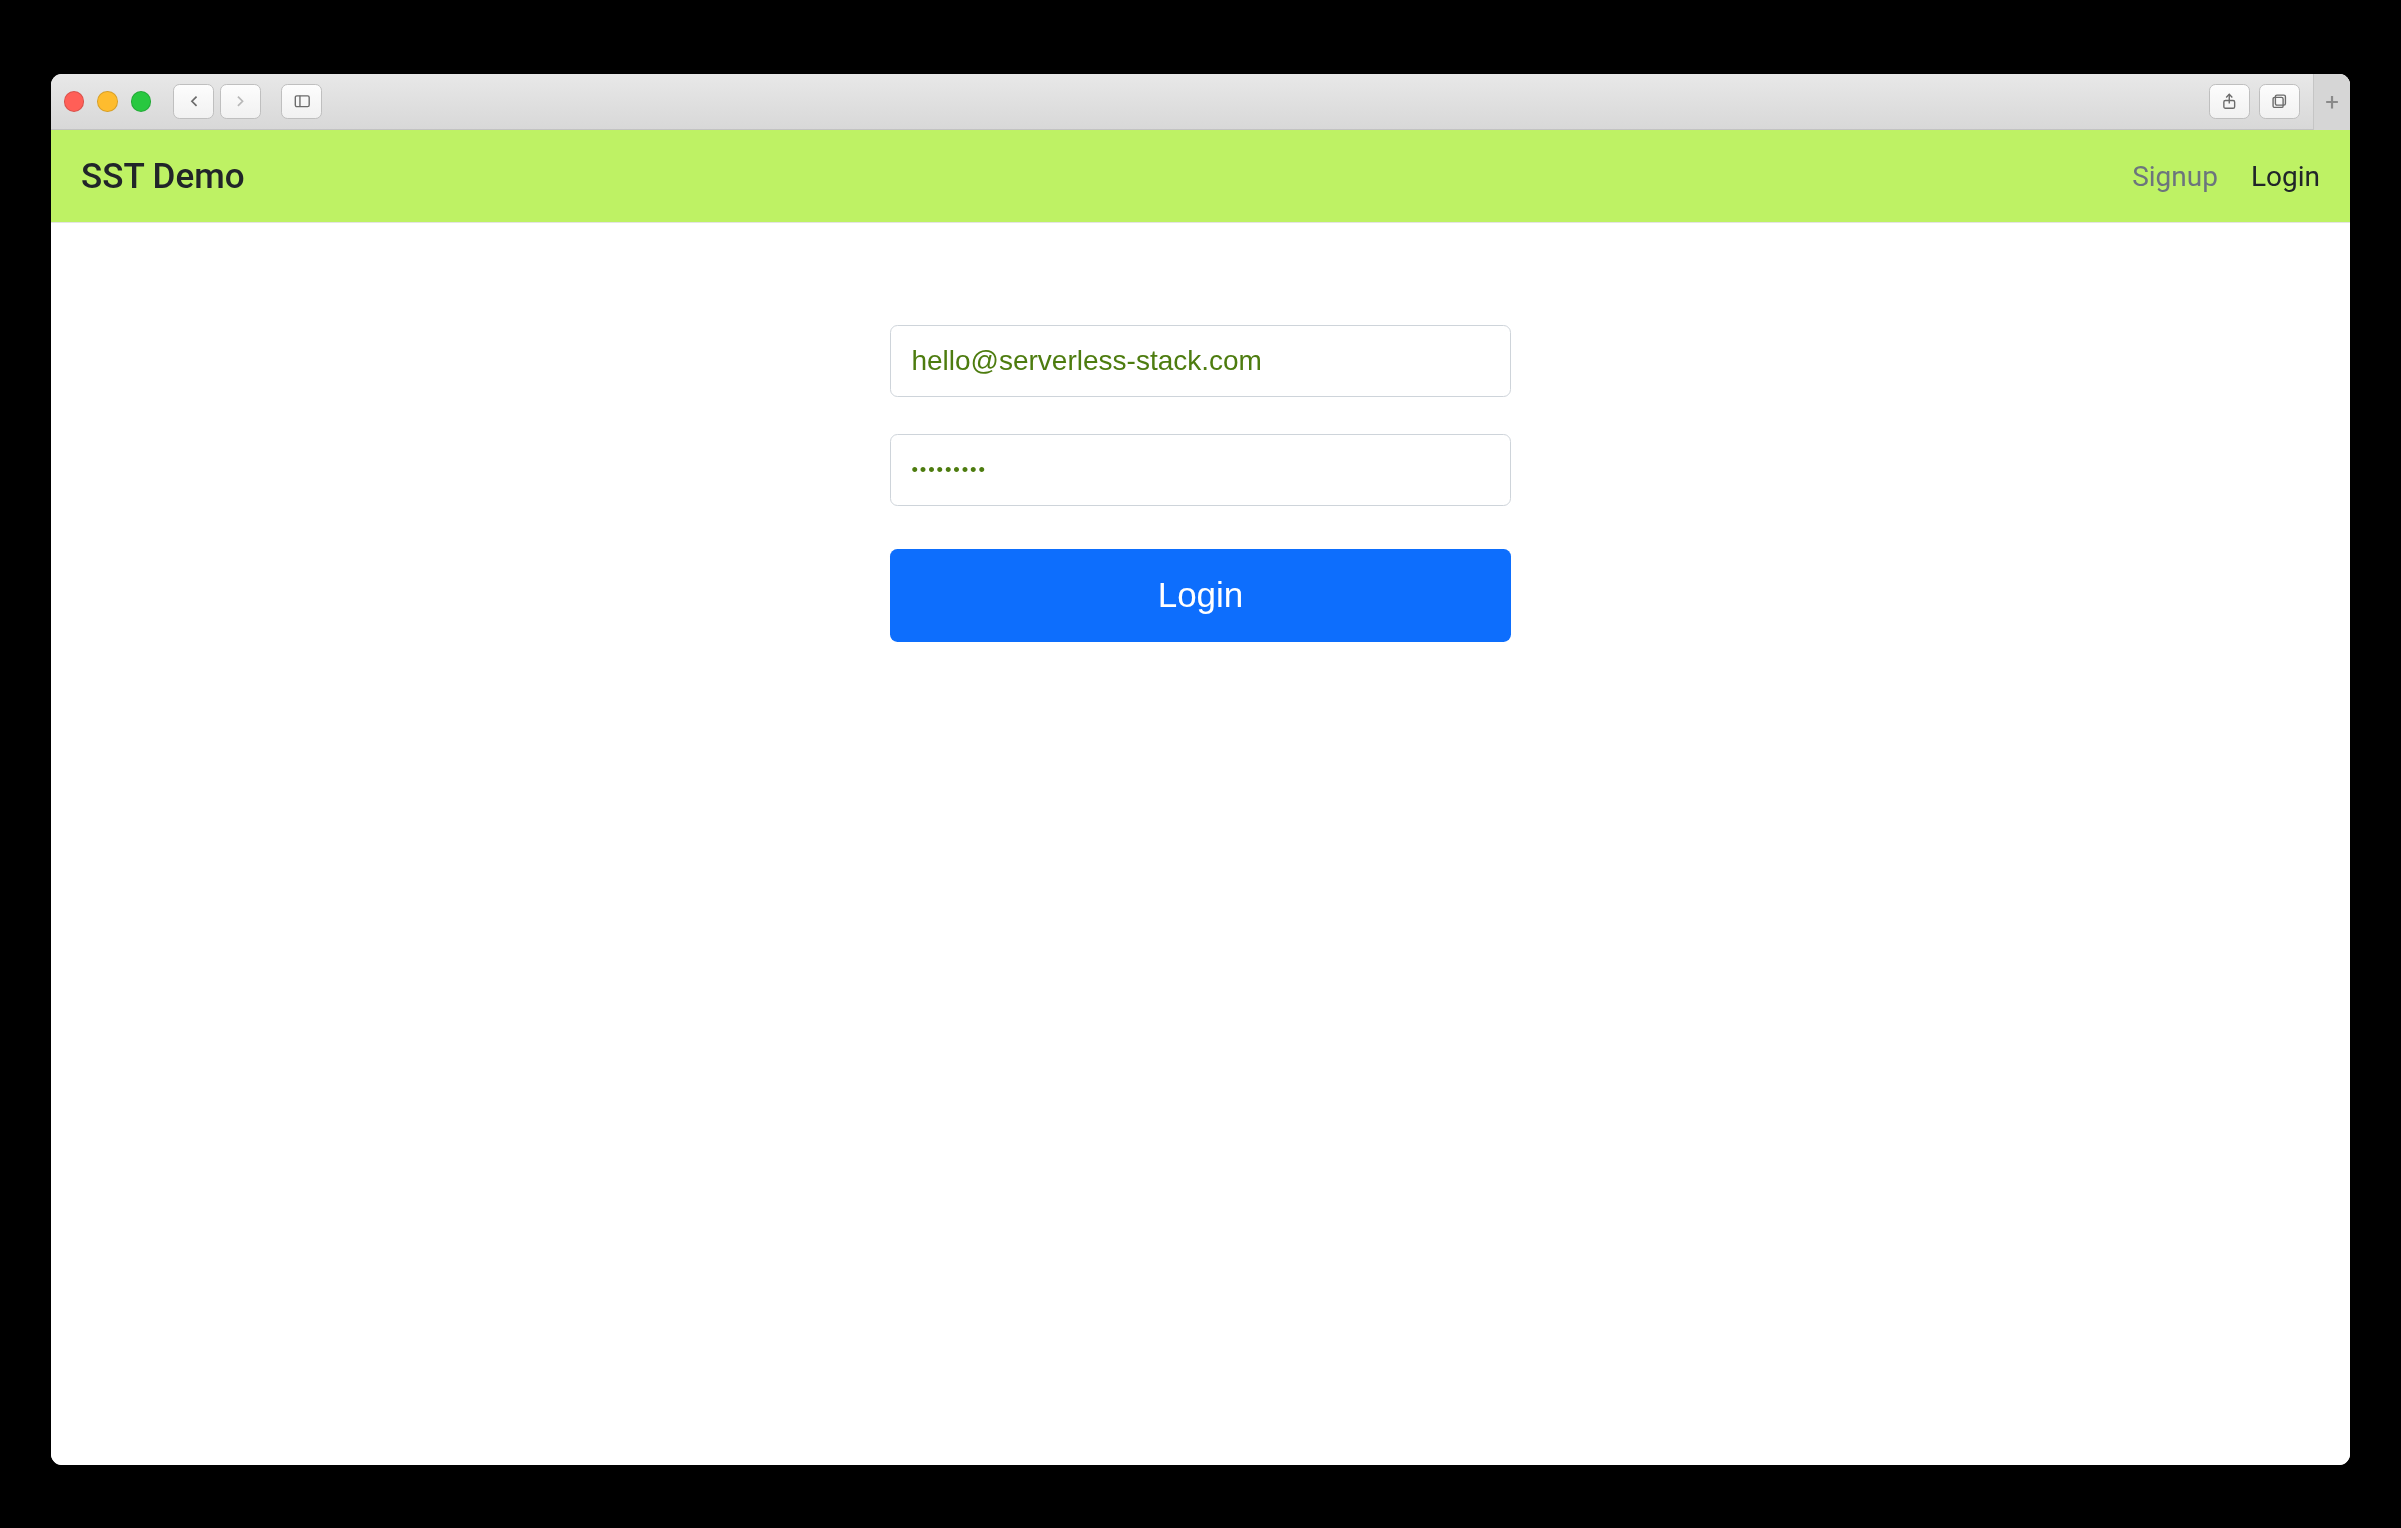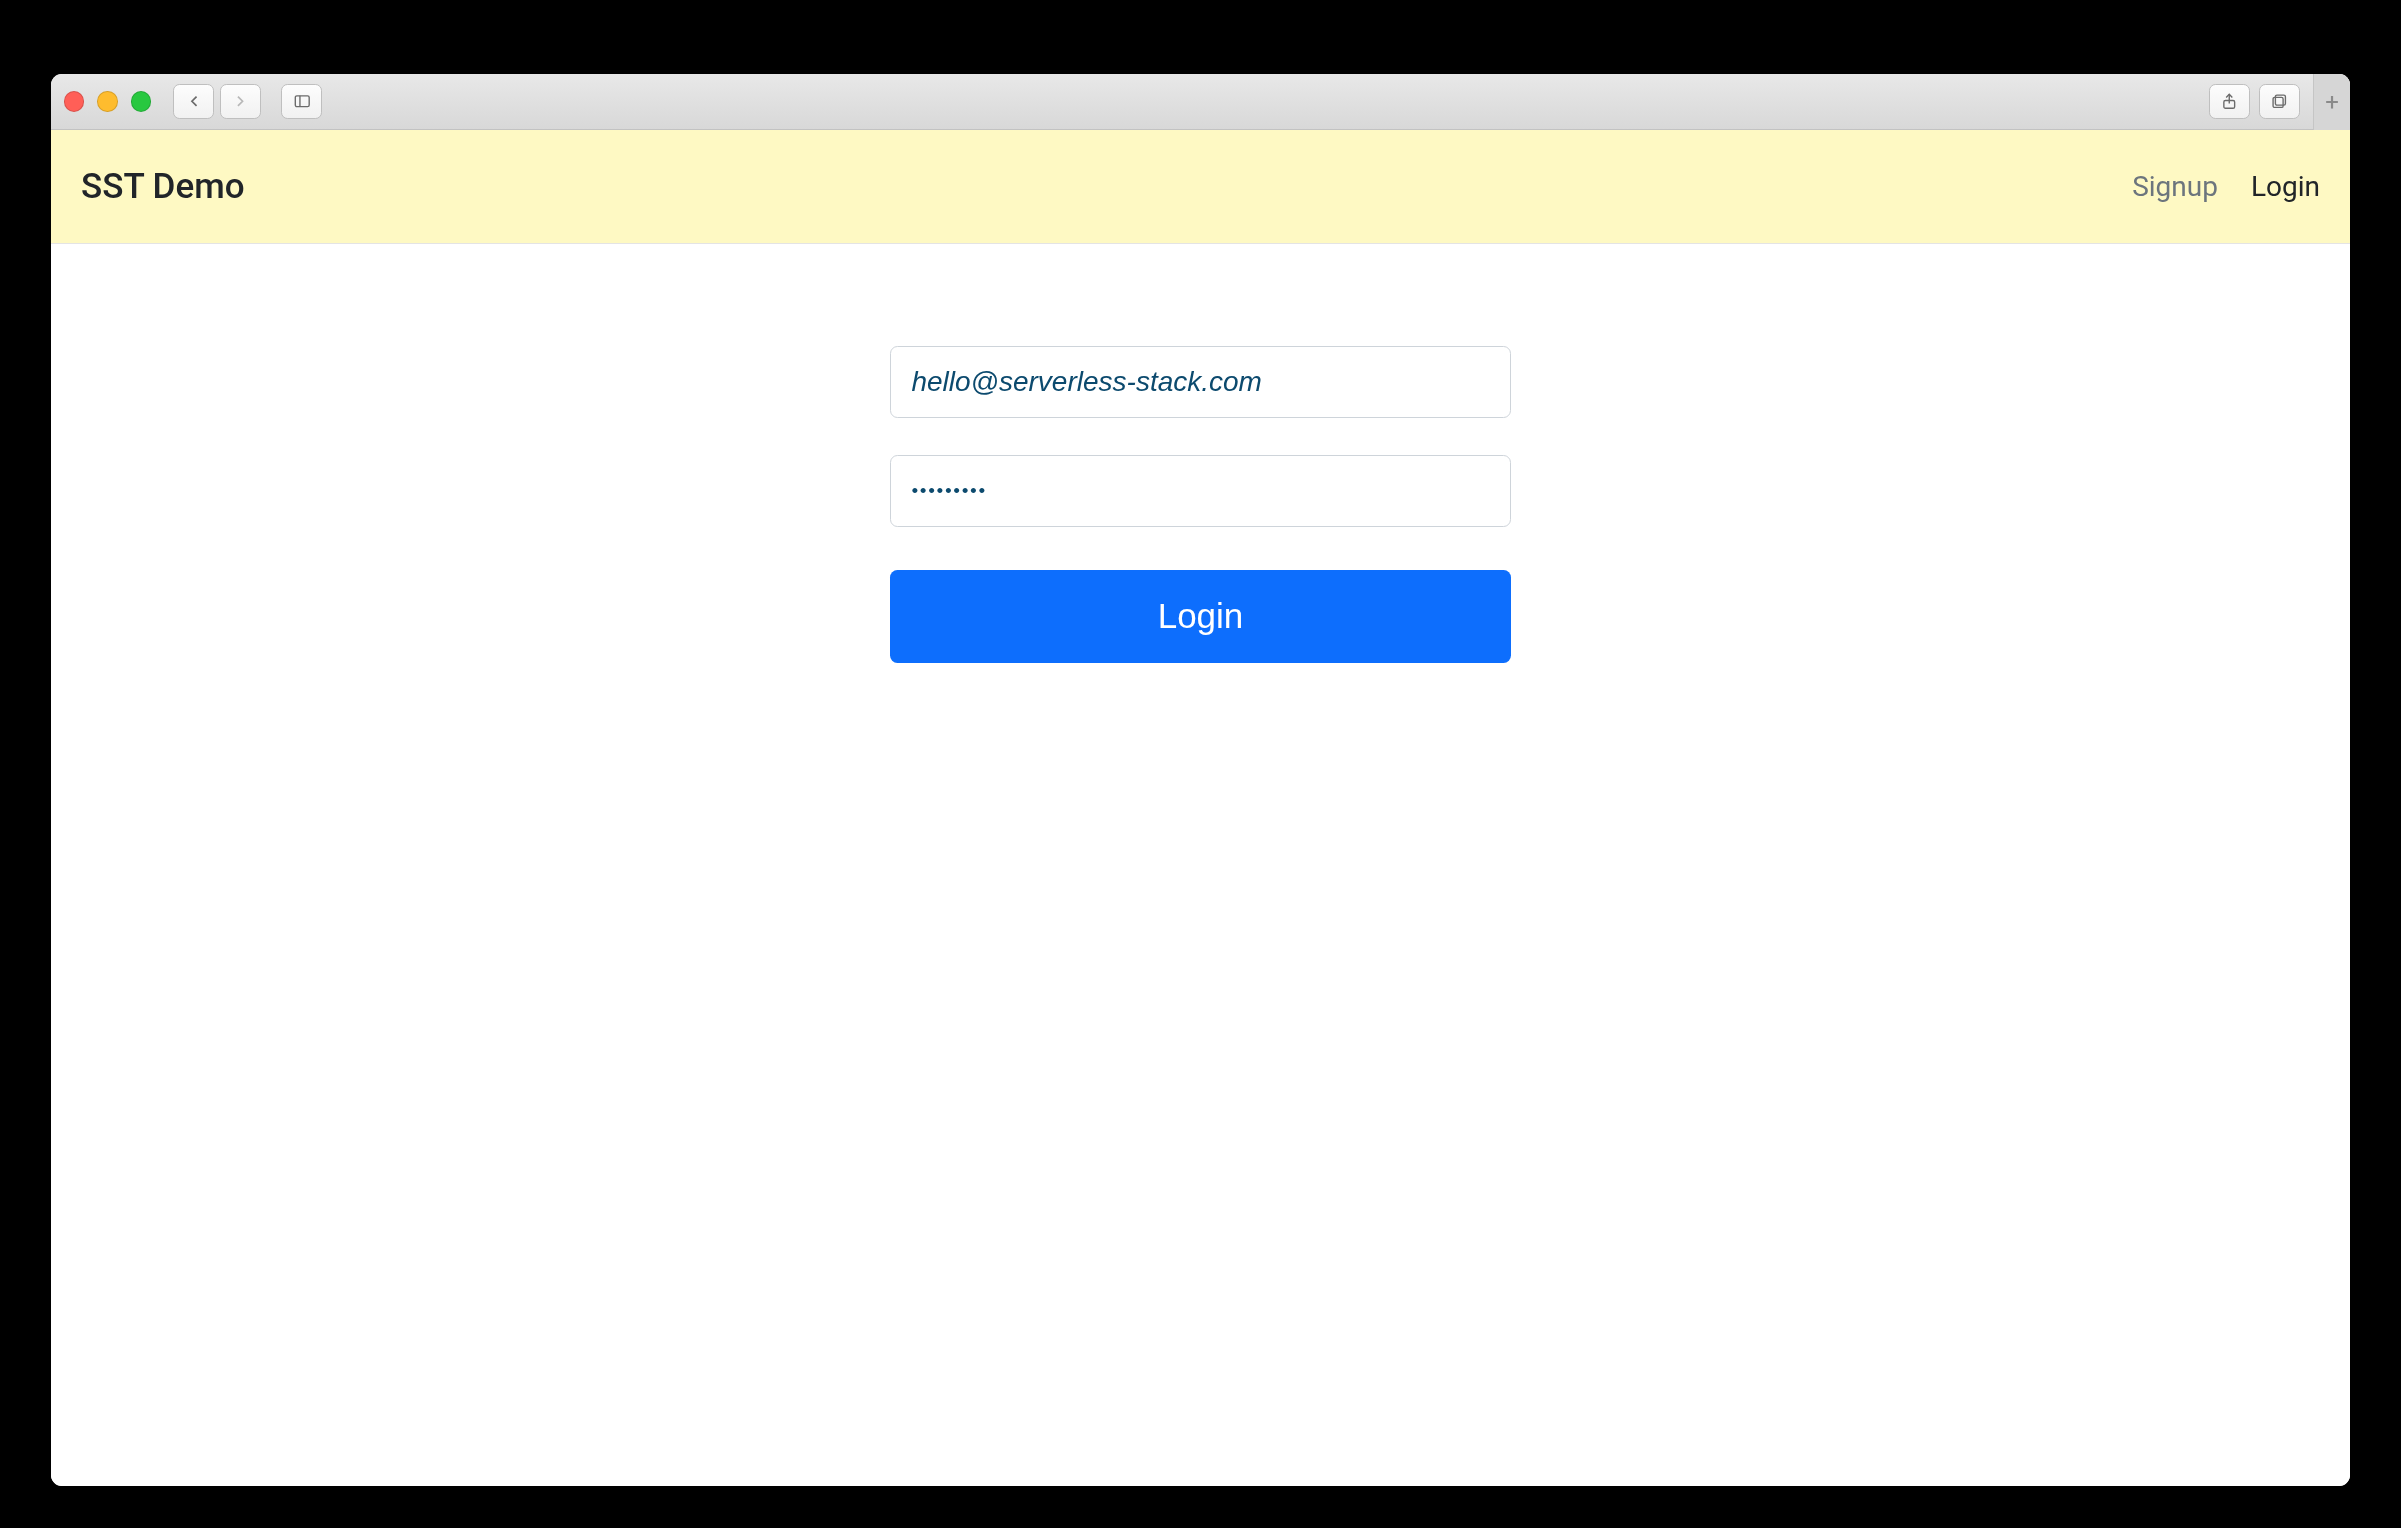--- a/index.html
+++ b/index.html
@@ -88,22 +88,22 @@
     border-left:0.9px solid #c5c5c5;
     background:#d6d6d6;
     display:flex;align-items:center;justify-content:center;
     color:#8a8a8a;
     margin:-0 -13px 0 3.7px;
     font-size:24px;
   }
 
   
   .navbar {
-    height: 114px;
-    background: #fef9c3;
+    height: 93px;
+    background: #bef264;
     border-bottom: 0.9px solid #e4e4e4;
     display:flex;
     align-items:center;
     padding: 0 30px;
   }
   .brand { font-size: 35px; font-weight: 500; color:#212529; }
   .nav-right { margin-left:auto; display:flex; gap:33px; }
   .nav-link { font-size: 28px; color:#212529; text-decoration:none; }
   .nav-link.muted { color:#6c757d; }
 
@@ -121,25 +121,24 @@
     flex-direction:column;
   }
   .label { font-size: 28px; color:#212529; margin-bottom: 16.7px; }
   .field {
     width:100%;
     height: 72px;
     border:0.9px solid #ced4da;
     border-radius: 7.4px;
     padding: 0 20.4px;
     font-size: 28px;
-    color:#0c4a6e;
+    color:#4d7c0f;
     background:#fff;
     outline:none;
     margin-bottom: 37px;
-    font-style: italic;
   }
   .field.pw { font-family: text-security-disc, -apple-system, sans-serif; letter-spacing:1.9px; font-size:18.5px; }
   .submit {
     width:100%;
     height: 93px;
     background:#0d6efd;
     border:none;
     border-radius:7.4px;
     color:#fff;
     font-size: 35px;

